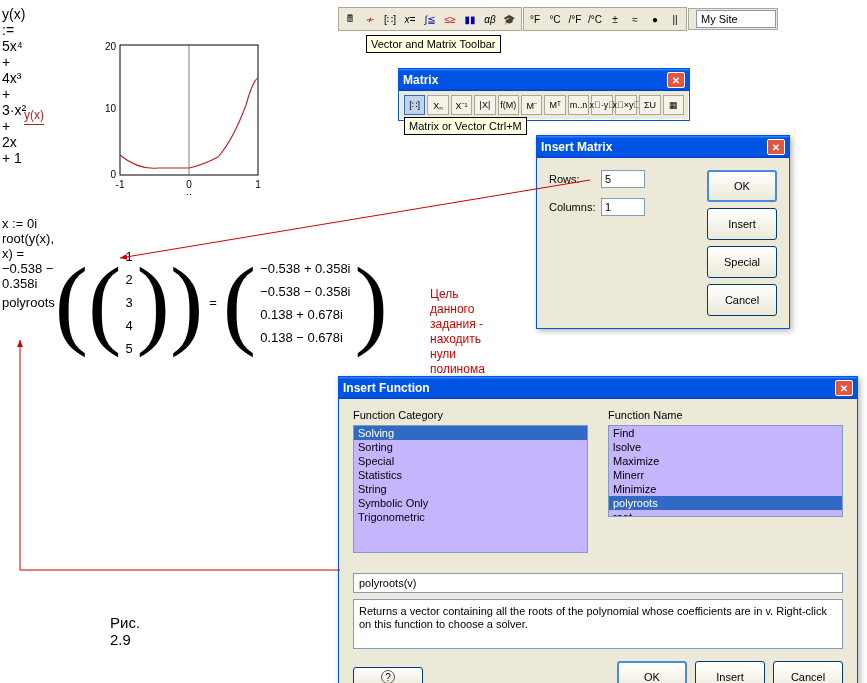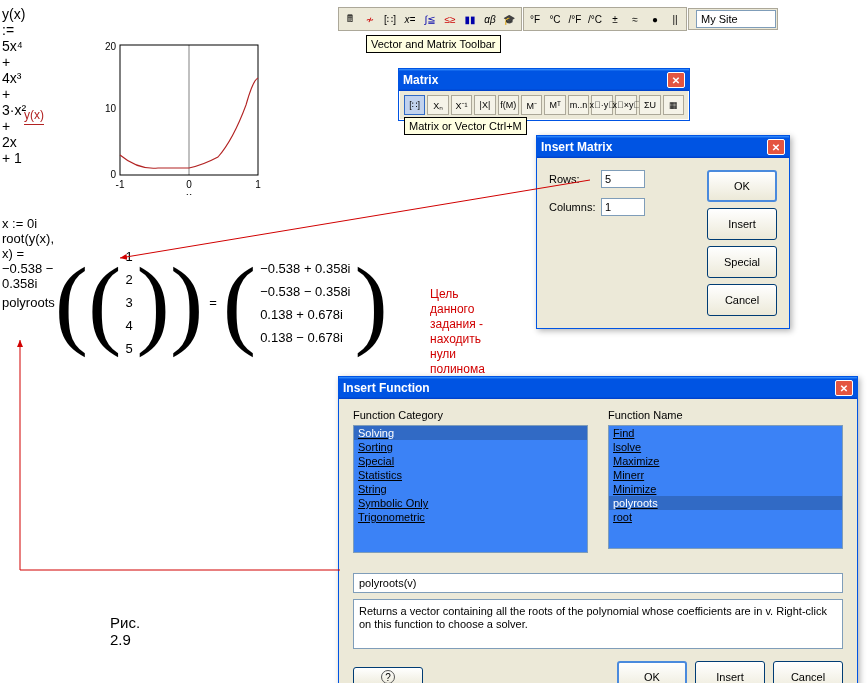--- a/index.html
+++ b/index.html
@@ -250,25 +250,24 @@
       gap: 20px;
       margin-bottom: 20px;
     }
     .fn-col { flex: 1; }
     .fn-col-header {
       font-size: 11px;
       margin-bottom: 4px;
     }
     .listbox {
       border: 1px solid #7f9db9;
-      background: #3b82f6;
+      background: #c4b5fd;
       height: 110px;
       overflow-y: scroll;
       font-size: 11px;
-      text-decoration: underline;
     }
     .listbox.cat { overflow-x: scroll; overflow-y: hidden; height: 128px; }
     .lb-item {
       padding: 1px 4px;
       cursor: pointer;
     }
     .lb-item.selected {
       background: #316ac5;
       color: #fff;
     }
@@ -468,21 +467,21 @@
           <div class="lb-item">Sorting</div>
           <div class="lb-item">Special</div>
           <div class="lb-item">Statistics</div>
           <div class="lb-item">String</div>
           <div class="lb-item">Symbolic Only</div>
           <div class="lb-item">Trigonometric</div>
         </div>
       </div>
       <div class="fn-col">
         <div class="fn-col-header">Function Name</div>
-        <div class="listbox" style="height:124px">
+        <div class="listbox" style="height:92px">
           <div class="lb-item">Find</div>
           <div class="lb-item">lsolve</div>
           <div class="lb-item">Maximize</div>
           <div class="lb-item">Minerr</div>
           <div class="lb-item">Minimize</div>
           <div class="lb-item selected">polyroots</div>
           <div class="lb-item">root</div>
         </div>
       </div>
     </div>

